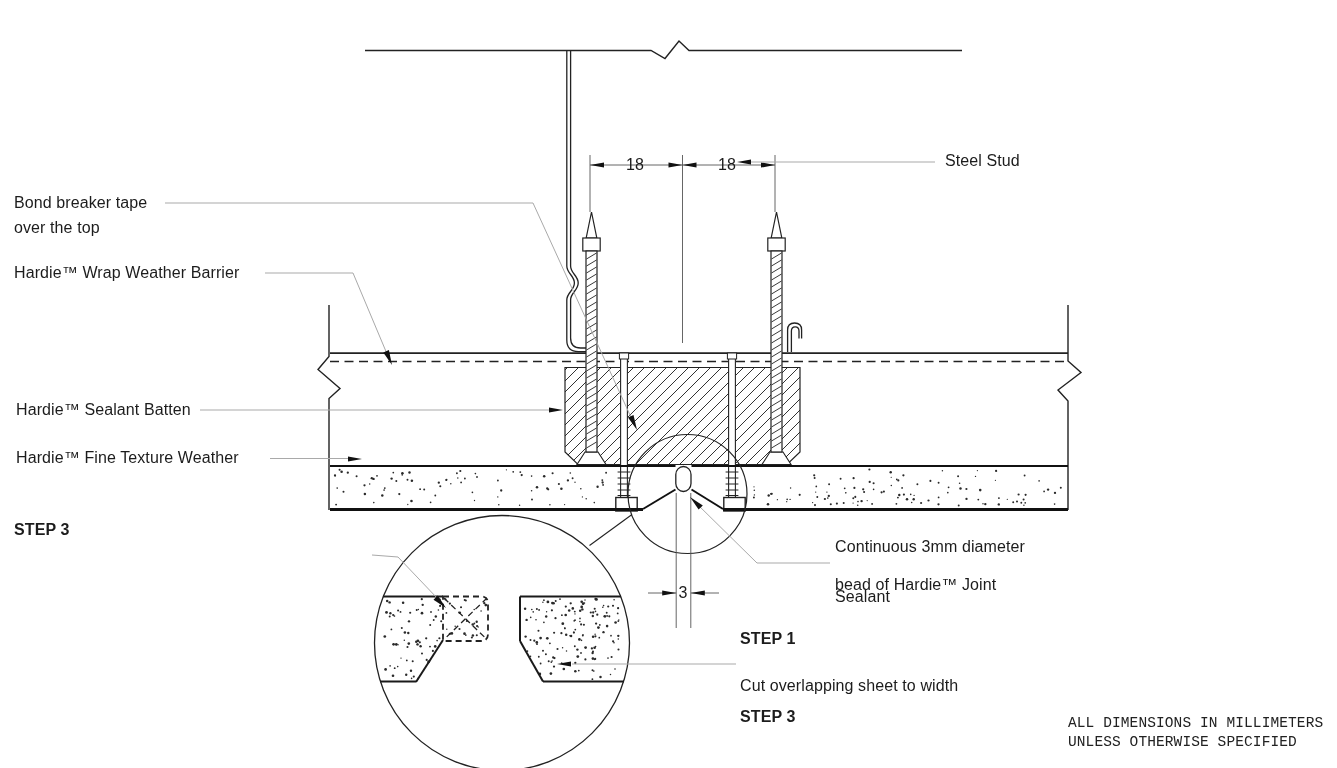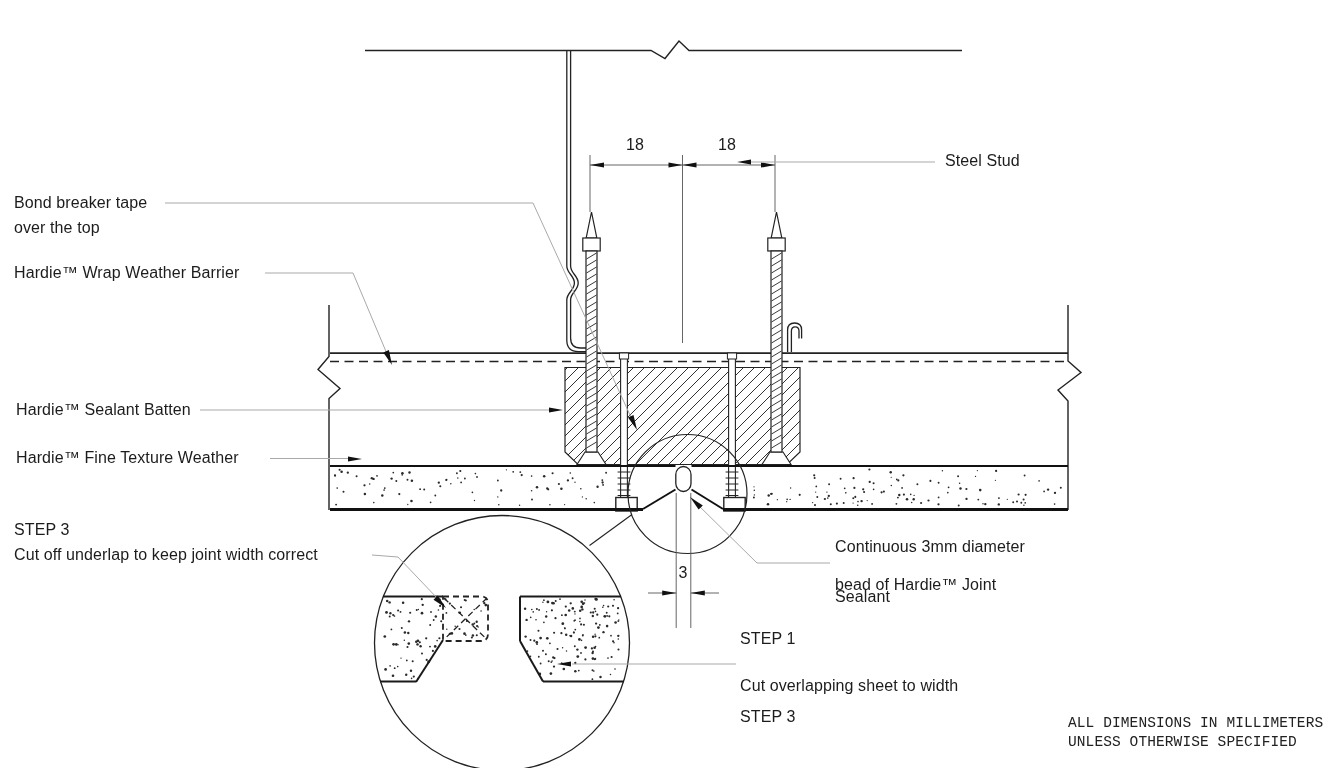--- a/index.html
+++ b/index.html
@@ -12,22 +12,22 @@
   }
   #linework{position:absolute;left:0;top:0;}
   .lbl{
     position:absolute;
     font-size:16px;
     color:#1c1c1c;
     white-space:nowrap;
     transform:translateY(-55%);
     letter-spacing:.1px;
   }
-  .lbl.bold{font-weight:normal;}
-  .lbl.center{transform:translate(-50%,-55%);}
+  .lbl.bold{font-weight:bold;}
+  .lbl.center{transform:translate(-50%,-55%);margin-top:20px;}
   .lbl.small{font-size:14.5px;color:#222;font-family:Liberation Mono, monospace;}
 </style>
 </head>
 <body>
 
 <div id="stage">
 
   <svg id="linework" width="1337" height="768" viewBox="0 0 1337 768">
     <defs>
       <pattern id="hatch45" patternUnits="userSpaceOnUse" width="11" height="11">
@@ -689,21 +689,20 @@
   <div class="lbl" style="left:14px;top:274px">Hardie™ Wrap Weather Barrier</div>
   <div class="lbl" style="left:16px;top:411px">Hardie™ Sealant Batten</div>
   <div class="lbl" style="left:16px;top:459px">Hardie™ Fine Texture Weather</div>
   <div class="lbl" style="left:945px;top:162px">Steel Stud</div>
 
   <div class="lbl" style="left:835px;top:548px">Continuous 3mm diameter</div>
   <div class="lbl" style="left:835px;top:586px">bead of Hardie™ Joint</div>
   <div class="lbl" style="left:835px;top:598px">Sealant</div>
 
   <div class="lbl bold" style="left:14px;top:531px">STEP 3</div>
-  <div class="lbl" style="left:14px;top:556px">Cut off underlap to keep joint width correct</div>
 
   <div class="lbl bold" style="left:740px;top:640px">STEP 1</div>
   <div class="lbl" style="left:740px;top:687px">Cut overlapping sheet to width</div>
 
   <div class="lbl bold" style="left:740px;top:718px">STEP 3</div>
 
   <div class="lbl center" style="left:635px;top:146px">18</div>
   <div class="lbl center" style="left:727px;top:146px">18</div>
   <div class="lbl center" style="left:683px;top:574px">3</div>
 

